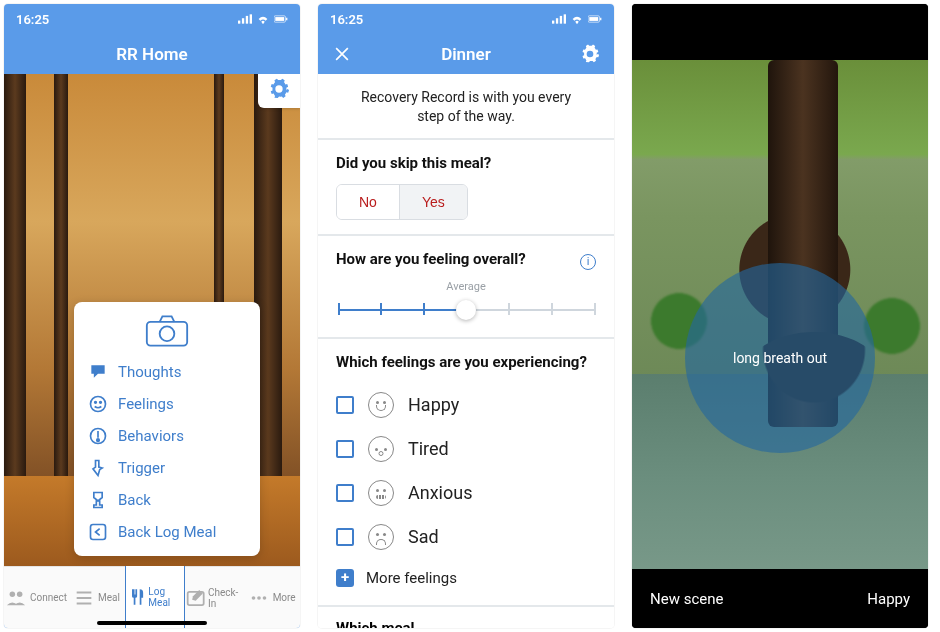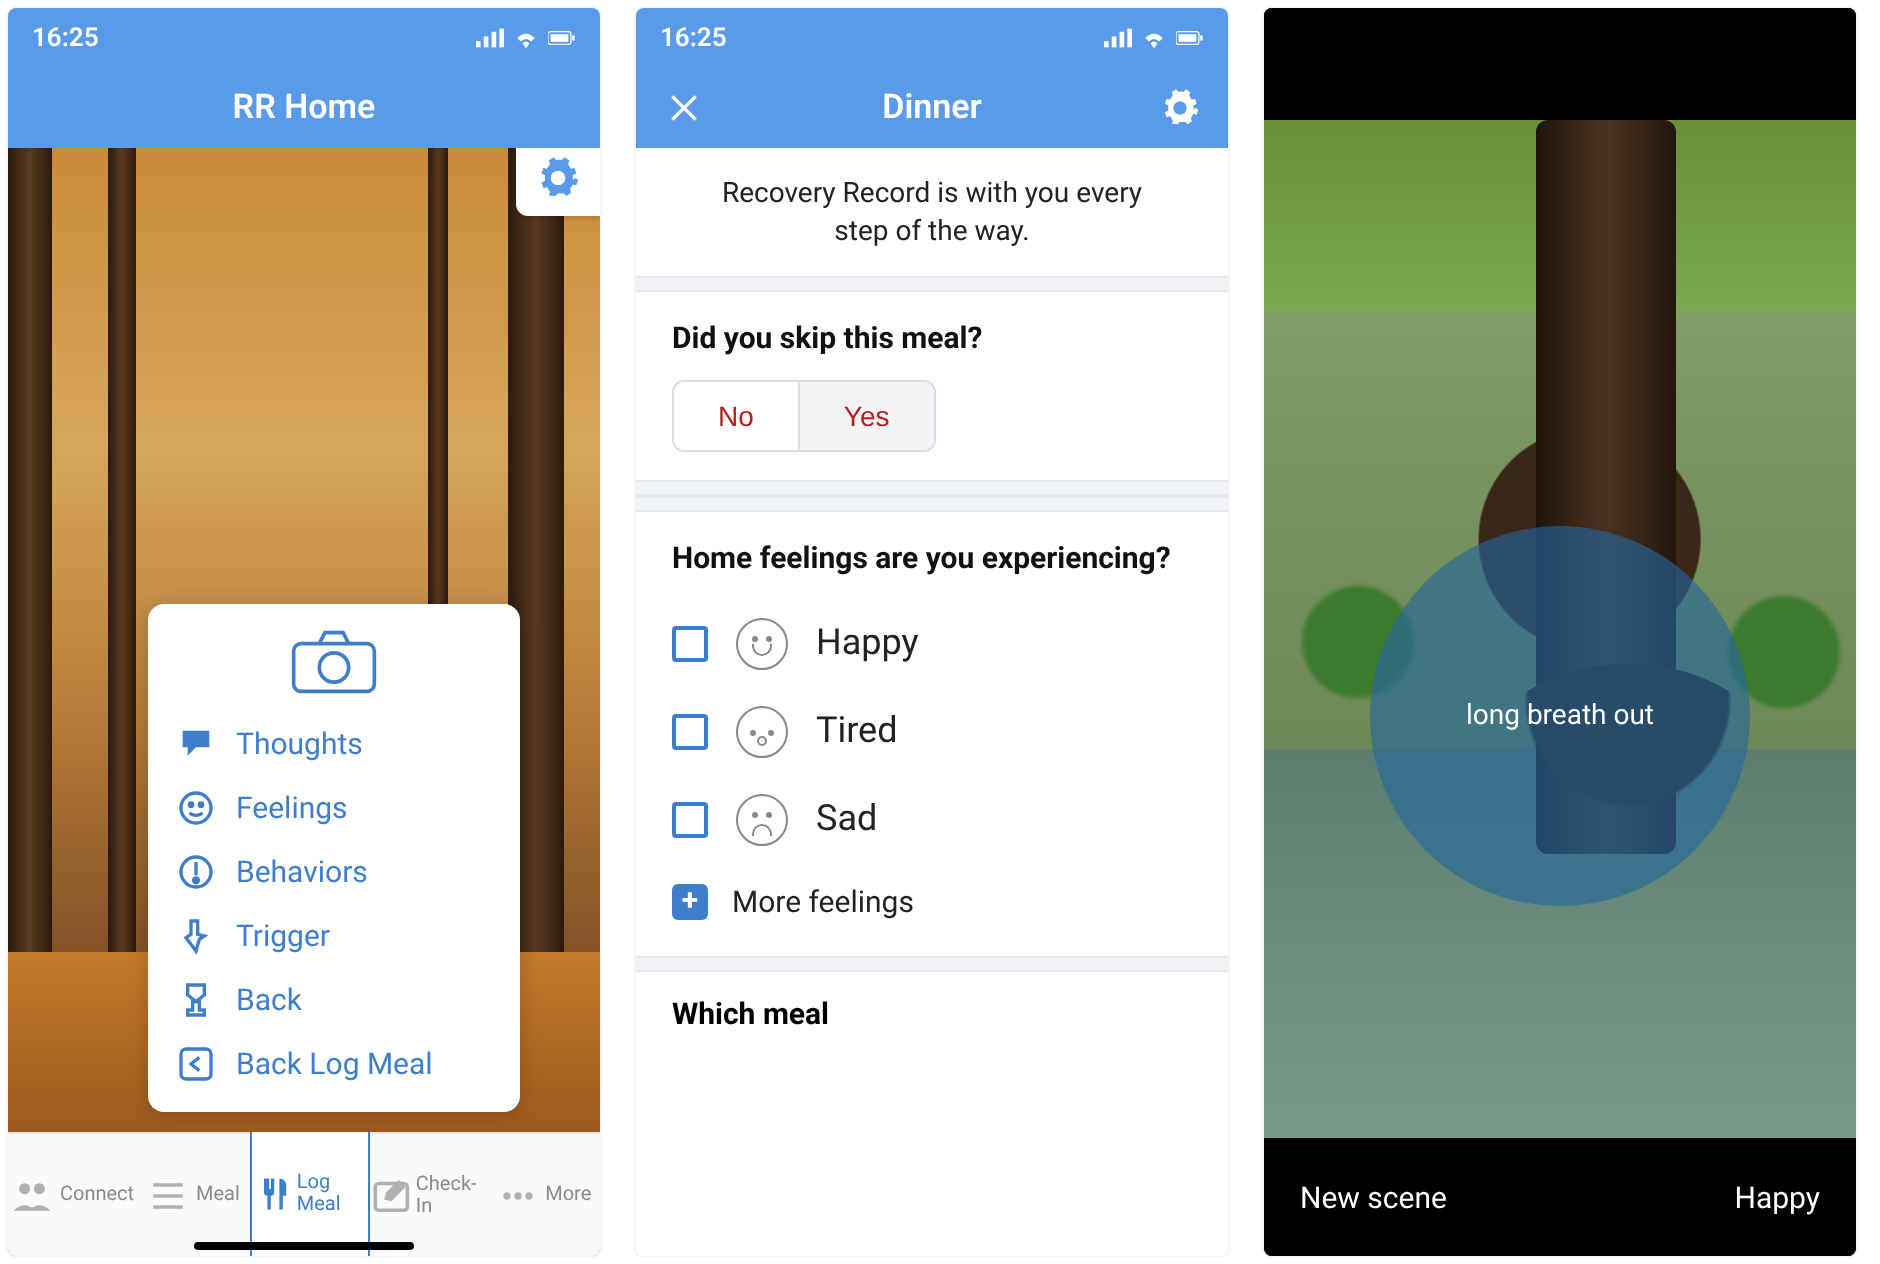--- a/index.html
+++ b/index.html
@@ -358,36 +358,60 @@
     <div class="intro">Recovery Record is with you every step of the way.</div>
     <div class="section-gap"></div>
     <div class="q">
       <h3>Did you skip this meal?</h3>
       <div class="seg">
         <button>No</button>
         <button>Yes</button>
       </div>
     </div>
     <div class="section-gap"></div>
+    <div class="q" style="position:relative">
+      <h3>How are you feeling overall?</h3>
+      <div class="info-icon">i</div>
+      <div class="slider-label">Average</div>
+      <div class="slider">
+        <div class="track"></div>
+          <div class="fill"></div>
+        <div class="tick" style="left:0%"></div>
+        <div class="tick" style="left:16.6%"></div>
+        <div class="tick" style="left:33.3%"></div>
+        <div class="tick" style="left:50%"></div>
+        <div class="tick gray" style="left:66.6%"></div>
+        <div class="tick gray" style="left:83.3%"></div>
+        <div class="tick gray" style="left:100%"></div>
+        <div class="thumb" style="left:calc(50% - 10px)"></div>
+      </div>
+    </div>
     <div class="section-gap"></div>
     <div class="q">
-      <h3>Home feelings are you experiencing?</h3>
+      <h3>Which feelings are you experiencing?</h3>
       <div class="feeling-row">
         <div class="checkbox"></div>
         <div class="face happy">
             <div class="mouth"></div>
           </div>
         <span>Happy</span>
       </div>
       <div class="feeling-row">
         <div class="checkbox"></div>
         <div class="face tired">
             <div class="mouth"></div>
           </div>
         <span>Tired</span>
+      </div>
+      <div class="feeling-row">
+        <div class="checkbox"></div>
+        <div class="face anx">
+            <div class="mouth"></div>
+          </div>
+        <span>Anxious</span>
       </div>
       <div class="feeling-row">
         <div class="checkbox"></div>
         <div class="face sad happy">
             <div class="mouth"></div>
           </div>
         <span>Sad</span>
       </div>
       <div class="more-row">
         <div class="plus-box">+</div>

